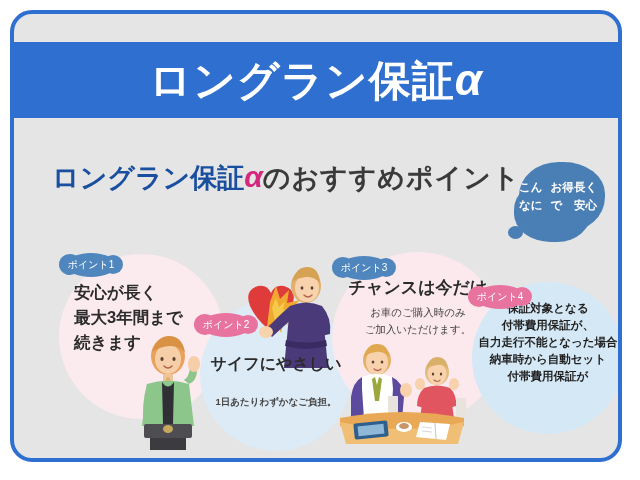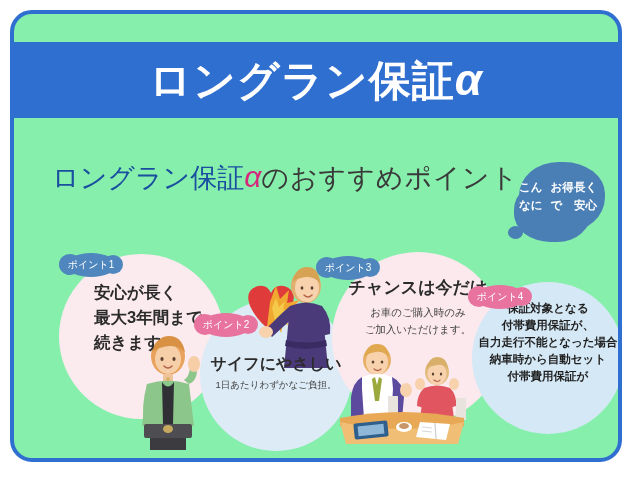--- a/index.html
+++ b/index.html
@@ -6,21 +6,21 @@
   body{
     width:640px;height:480px;overflow:hidden;
     background:#ffffff;
     font-family:"Liberation Sans","DejaVu Sans",sans-serif;
   }
   .card{
     position:absolute;left:10px;top:10px;
     width:612px;height:452px;
     border:4px solid #2f6fd0;
     border-radius:22px;
-    background:#86efac;
+    background:#e5e5e5;
     box-sizing:border-box;
     overflow:hidden;
   }
   .header-band{
     position:absolute;left:0;top:28px;
     width:100%;height:76px;
     background:#2f6fd0;
     display:flex;align-items:center;justify-content:center;
   }
   .header-title{
@@ -34,21 +34,21 @@
   .header-title .alpha{font-style:italic;font-size:44px;}
 
   
   .subtitle-row{
     position:absolute;left:28px;top:140px;
     width:556px;height:60px;
   }
   .subtitle{
     position:absolute;left:10px;top:8px;
     white-space:nowrap;
-    font-size:27px;font-weight:normal;line-height:1;text-align:right;
+    font-size:27px;font-weight:bold;line-height:1;text-align:right;
   }
   .subtitle .brand{color:#1a4fa0;}
   .subtitle .alpha-pink{color:#d6277e;font-style:italic;font-size:30px;}
   .subtitle .rest{color:#3a3a3a;letter-spacing:1px;}
 
   
   .bubble{
     position:absolute;left:505px;top:148px;
     width:86px;height:70px;
     background:#4a7fb5;
@@ -86,30 +86,30 @@
     content:"";position:absolute;border-radius:50%;z-index:-1;
   }
   .badge::before{left:-7px;top:1px;width:22px;height:21px;}
   .badge::after{right:-7px;top:2px;width:20px;height:19px;}
   .badge.blue{background:#4e86bd;}
   .badge.blue::before,.badge.blue::after{background:#4e86bd;}
   .badge.pink{background:#e8739e;}
   .badge.pink::before,.badge.pink::after{background:#e8739e;}
   .b1{left:52px;top:239px;}
   .b2{left:187px;top:299px;}
-  .b3{left:309px;top:242px;}
+  .b3{left:325px;top:242px;}
   .b4{left:461px;top:271px;}
 
   
   .ptext{position:absolute;z-index:5;color:#2b2b2b;}
   .p1{left:60px;top:266px;width:150px;}
-  .p1 .line{font-size:16.5px;font-weight:bold;line-height:1.52;white-space:nowrap;margin-left:20px;}
+  .p1 .line{font-size:16.5px;font-weight:bold;line-height:1.52;white-space:nowrap;}
   .p2{left:186px;top:340px;width:152px;text-align:center;}
   .p2 .head{font-size:16px;font-weight:bold;line-height:1.2;white-space:nowrap;}
-  .p2 .sub{font-size:9.5px;font-weight:normal;color:#444;margin-top:6px;}
+  .p2 .sub{font-size:9.5px;font-weight:bold;color:#444;margin-top:23px;}
   .p3{left:318px;top:264px;width:172px;text-align:center;}
   .p3 .head{font-size:17px;font-weight:bold;line-height:1.2;white-space:nowrap;}
   .p3 .sub{font-size:10.5px;color:#3f3f3f;line-height:1.6;margin-top:6px;}
   .p4{left:458px;top:286px;width:152px;text-align:center;}
   .p4 .line{font-size:11.5px;font-weight:bold;line-height:1.48;color:#1f1f1f;white-space:nowrap;}
 
   
   .illu{position:absolute;z-index:4;}
   .i1{left:118px;top:318px;}
   .i2{left:228px;top:252px;}

